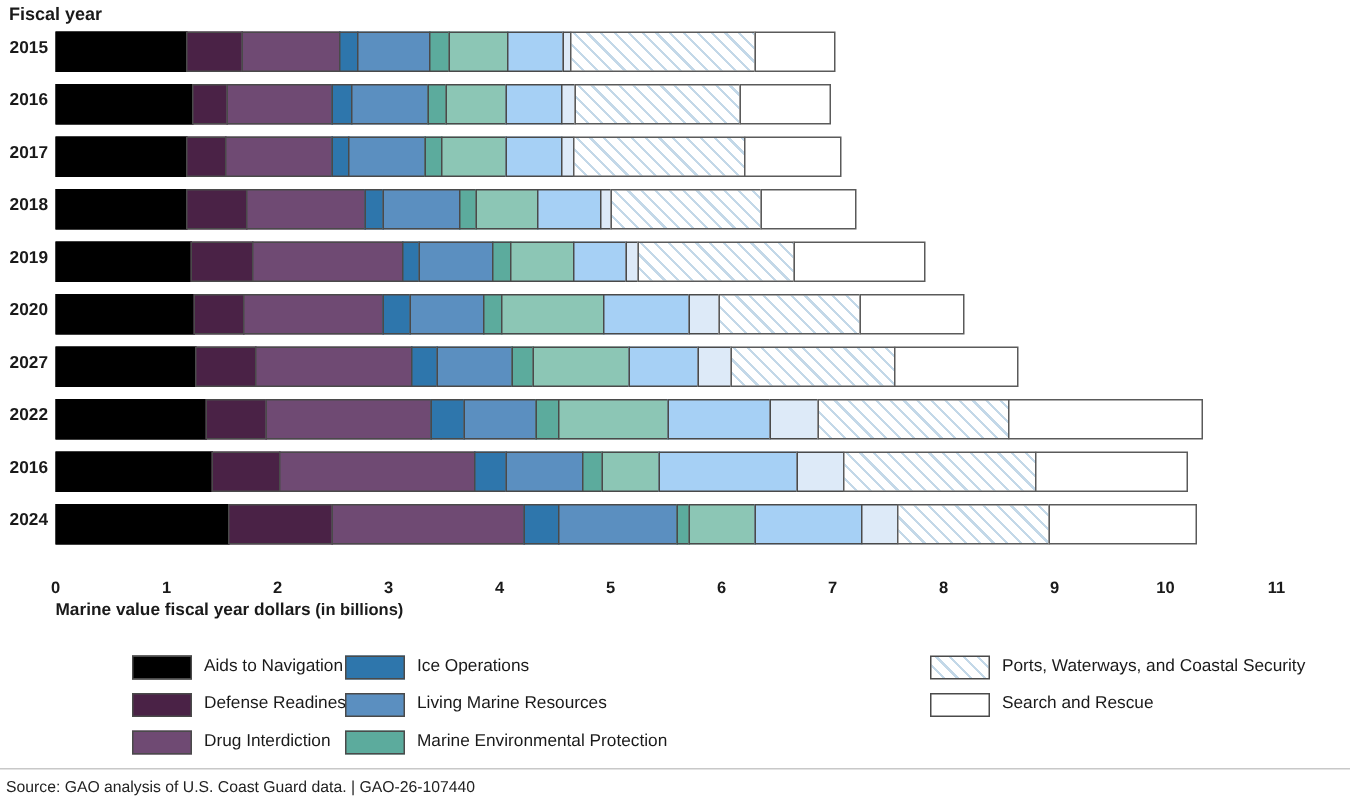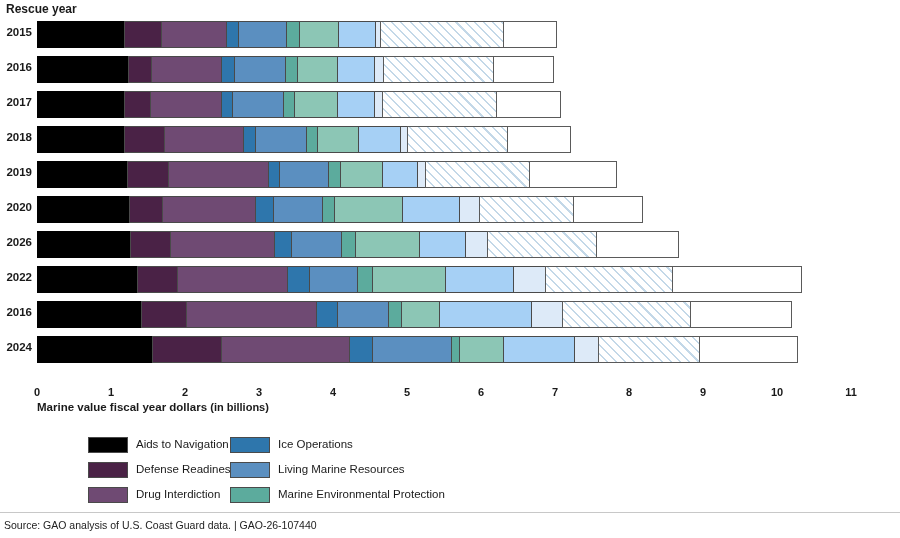--- a/index.html
+++ b/index.html
@@ -85,21 +85,21 @@
   }
   .hr{
     position:absolute;left:0;top:512px;width:900px;height:1px;background:#c8c8c8;
   }
 </style>
 </head>
 <body>
 
 <div class="chart-wrap">
 
-  <div class="axis-title-top">Rescue year</div>
+  <div class="axis-title-top">Fiscal year</div>
 
   <div class="plot" id="plot">
       <div class="row" style="top: 0px;">
         <div class="row-label">2015</div>
         <div class="bar"><span class="seg c-atn" title="Aids to Navigation 2015: 1.18" style="width: 88.32px;"></span><span class="seg c-dr" title="Defense Readiness 2015: 0.49" style="width: 37.26px;"></span><span class="seg c-di" title="Drug Interdiction 2015: 0.89" style="width: 66.86px;"></span><span class="seg c-ice" title="Ice Operations 2015: 0.15" style="width: 12.1px;"></span><span class="seg c-lmr" title="Living Marine Resources 2015: 0.65" style="width: 49.1px;"></span><span class="seg c-mep" title="Marine Environmental Protection 2015: 0.18" style="width: 14.32px;"></span><span class="seg c-ms" title="Marine Safety 2015: 0.53" style="width: 40.22px;"></span><span class="seg c-mi" title="Migrant Interdiction 2015: 0.5" style="width: 38px;"></span><span class="seg c-ole" title="Other Law Enforcement 2015: 0.07" style="width: 6.18px;"></span><span class="seg c-pwcs" title="Ports, Waterways, and Coastal Security 2015: 1.66" style="width: 123.84px;"></span><span class="seg c-sar" title="Search and Rescue 2015: 0.72" style="width: 54.28px;"></span></div>
       </div>
       <div class="row" style="top: 35px;">
         <div class="row-label">2016</div>
         <div class="bar"><span class="seg c-atn" title="Aids to Navigation 2016: 1.23" style="width: 92.02px;"></span><span class="seg c-dr" title="Defense Readiness 2016: 0.31" style="width: 23.94px;"></span><span class="seg c-di" title="Drug Interdiction 2016: 0.95" style="width: 71.3px;"></span><span class="seg c-ice" title="Ice Operations 2016: 0.17" style="width: 13.58px;"></span><span class="seg c-lmr" title="Living Marine Resources 2016: 0.69" style="width: 52.06px;"></span><span class="seg c-mep" title="Marine Environmental Protection 2016: 0.16" style="width: 12.84px;"></span><span class="seg c-ms" title="Marine Safety 2016: 0.55" style="width: 41.7px;"></span><span class="seg c-mi" title="Migrant Interdiction 2016: 0.5" style="width: 38px;"></span><span class="seg c-ole" title="Other Law Enforcement 2016: 0.11" style="width: 9.14px;"></span><span class="seg c-pwcs" title="Ports, Waterways, and Coastal Security 2016: 1.49" style="width: 111.26px;"></span><span class="seg c-sar" title="Search and Rescue 2016: 0.81" style="width: 60.94px;"></span></div>
       </div>
@@ -113,21 +113,21 @@
       </div>
       <div class="row" style="top: 140px;">
         <div class="row-label">2019</div>
         <div class="bar"><span class="seg c-atn" title="Aids to Navigation 2019: 1.22" style="width: 91.28px;"></span><span class="seg c-dr" title="Defense Readiness 2019: 0.55" style="width: 41.7px;"></span><span class="seg c-di" title="Drug Interdiction 2019: 1.35" style="width: 100.9px;"></span><span class="seg c-ice" title="Ice Operations 2019: 0.15" style="width: 12.1px;"></span><span class="seg c-lmr" title="Living Marine Resources 2019: 0.66" style="width: 49.84px;"></span><span class="seg c-mep" title="Marine Environmental Protection 2019: 0.16" style="width: 12.84px;"></span><span class="seg c-ms" title="Marine Safety 2019: 0.57" style="width: 43.18px;"></span><span class="seg c-mi" title="Migrant Interdiction 2019: 0.47" style="width: 35.78px;"></span><span class="seg c-ole" title="Other Law Enforcement 2019: 0.12" style="width: 9.88px;"></span><span class="seg c-pwcs" title="Ports, Waterways, and Coastal Security 2019: 1.4" style="width: 104.6px;"></span><span class="seg c-sar" title="Search and Rescue 2019: 1.17" style="width: 87.58px;"></span></div>
       </div>
       <div class="row" style="top: 175px;">
         <div class="row-label">2020</div>
         <div class="bar"><span class="seg c-atn" title="Aids to Navigation 2020: 1.24" style="width: 92.76px;"></span><span class="seg c-dr" title="Defense Readiness 2020: 0.45" style="width: 34.3px;"></span><span class="seg c-di" title="Drug Interdiction 2020: 1.26" style="width: 94.24px;"></span><span class="seg c-ice" title="Ice Operations 2020: 0.24" style="width: 18.76px;"></span><span class="seg c-lmr" title="Living Marine Resources 2020: 0.66" style="width: 49.84px;"></span><span class="seg c-mep" title="Marine Environmental Protection 2020: 0.16" style="width: 12.84px;"></span><span class="seg c-ms" title="Marine Safety 2020: 0.92" style="width: 69.08px;"></span><span class="seg c-mi" title="Migrant Interdiction 2020: 0.78" style="width: 58.72px;"></span><span class="seg c-ole" title="Other Law Enforcement 2020: 0.27" style="width: 20.98px;"></span><span class="seg c-pwcs" title="Ports, Waterways, and Coastal Security 2020: 1.26" style="width: 94.24px;"></span><span class="seg c-sar" title="Search and Rescue 2020: 0.93" style="width: 69.82px;"></span></div>
       </div>
       <div class="row" style="top: 210px;">
-        <div class="row-label">2026</div>
+        <div class="row-label">2027</div>
         <div class="bar"><span class="seg c-atn" title="Aids to Navigation 2021: 1.25" style="width: 93.5px;"></span><span class="seg c-dr" title="Defense Readiness 2021: 0.55" style="width: 41.7px;"></span><span class="seg c-di" title="Drug Interdiction 2021: 1.4" style="width: 104.6px;"></span><span class="seg c-ice" title="Ice Operations 2021: 0.23" style="width: 18.02px;"></span><span class="seg c-lmr" title="Living Marine Resources 2021: 0.68" style="width: 51.32px;"></span><span class="seg c-mep" title="Marine Environmental Protection 2021: 0.19" style="width: 15.06px;"></span><span class="seg c-ms" title="Marine Safety 2021: 0.86" style="width: 64.64px;"></span><span class="seg c-mi" title="Migrant Interdiction 2021: 0.62" style="width: 46.88px;"></span><span class="seg c-ole" title="Other Law Enforcement 2021: 0.3" style="width: 23.2px;"></span><span class="seg c-pwcs" title="Ports, Waterways, and Coastal Security 2021: 1.48" style="width: 110.52px;"></span><span class="seg c-sar" title="Search and Rescue 2021: 1.1" style="width: 82.4px;"></span></div>
       </div>
       <div class="row" style="top: 245px;">
         <div class="row-label">2022</div>
         <div class="bar"><span class="seg c-atn" title="Aids to Navigation 2022: 1.35" style="width: 100.9px;"></span><span class="seg c-dr" title="Defense Readiness 2022: 0.54" style="width: 40.96px;"></span><span class="seg c-di" title="Drug Interdiction 2022: 1.49" style="width: 111.26px;"></span><span class="seg c-ice" title="Ice Operations 2022: 0.3" style="width: 23.2px;"></span><span class="seg c-lmr" title="Living Marine Resources 2022: 0.65" style="width: 49.1px;"></span><span class="seg c-mep" title="Marine Environmental Protection 2022: 0.2" style="width: 15.8px;"></span><span class="seg c-ms" title="Marine Safety 2022: 0.99" style="width: 74.26px;"></span><span class="seg c-mi" title="Migrant Interdiction 2022: 0.91" style="width: 68.34px;"></span><span class="seg c-ole" title="Other Law Enforcement 2022: 0.43" style="width: 32.82px;"></span><span class="seg c-pwcs" title="Ports, Waterways, and Coastal Security 2022: 1.72" style="width: 128.28px;"></span><span class="seg c-sar" title="Search and Rescue 2022: 1.74" style="width: 129.76px;"></span></div>
       </div>
       <div class="row" style="top: 280px;">
         <div class="row-label">2016</div>
         <div class="bar"><span class="seg c-atn" title="Aids to Navigation 2023: 1.4" style="width: 104.6px;"></span><span class="seg c-dr" title="Defense Readiness 2023: 0.62" style="width: 46.88px;"></span><span class="seg c-di" title="Drug Interdiction 2023: 1.75" style="width: 130.5px;"></span><span class="seg c-ice" title="Ice Operations 2023: 0.29" style="width: 22.46px;"></span><span class="seg c-lmr" title="Living Marine Resources 2023: 0.68" style="width: 51.32px;"></span><span class="seg c-mep" title="Marine Environmental Protection 2023: 0.18" style="width: 14.32px;"></span><span class="seg c-ms" title="Marine Safety 2023: 0.51" style="width: 38.74px;"></span><span class="seg c-mi" title="Migrant Interdiction 2023: 1.24" style="width: 92.76px;"></span><span class="seg c-ole" title="Other Law Enforcement 2023: 0.42" style="width: 32.08px;"></span><span class="seg c-pwcs" title="Ports, Waterways, and Coastal Security 2023: 1.73" style="width: 129.02px;"></span><span class="seg c-sar" title="Search and Rescue 2023: 1.37" style="width: 102.38px;"></span></div>
       </div>
@@ -178,18 +178,28 @@
         </div>
         <div class="lg-item" style="top: 25px; left: 0px;">
           <span class="lg-swatch c-lmr"></span>
           <span class="lg-text">Living Marine Resources</span>
         </div>
         <div class="lg-item" style="top: 50px; left: 0px;">
           <span class="lg-swatch c-mep"></span>
           <span class="lg-text">Marine Environmental Protection</span>
         </div>
       </div>
+      <div class="lg-col" style="left: 620px; width: 280px; height: 74px;">
+        <div class="lg-item" style="top: 0px; left: 0px;">
+          <span class="lg-swatch c-pwcs"></span>
+          <span class="lg-text">Ports, Waterways, and Coastal Security</span>
+        </div>
+        <div class="lg-item" style="top: 25px; left: 0px;">
+          <span class="lg-swatch c-sar"></span>
+          <span class="lg-text">Search and Rescue</span>
+        </div>
+      </div>
     </div>
 
   <div class="hr"></div>
   <div class="source">Source: GAO analysis of U.S. Coast Guard data.  |  GAO-26-107440</div>
 
 </div>
 
 </body></html>

